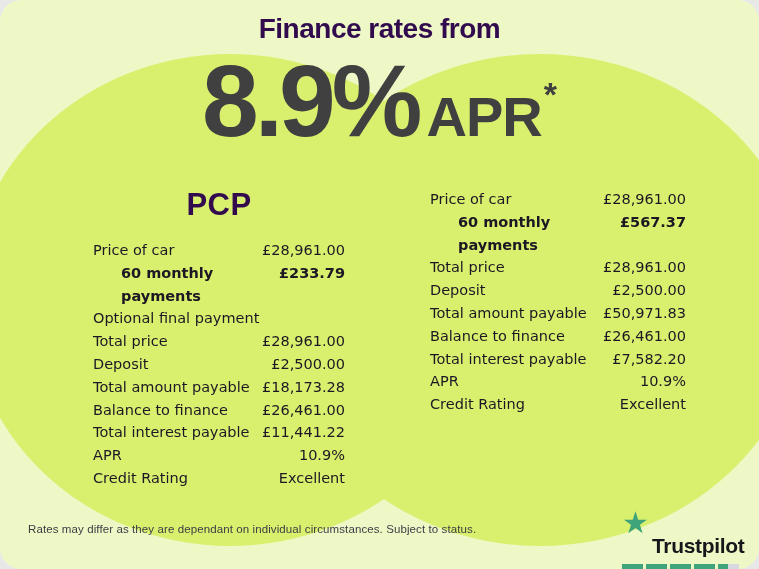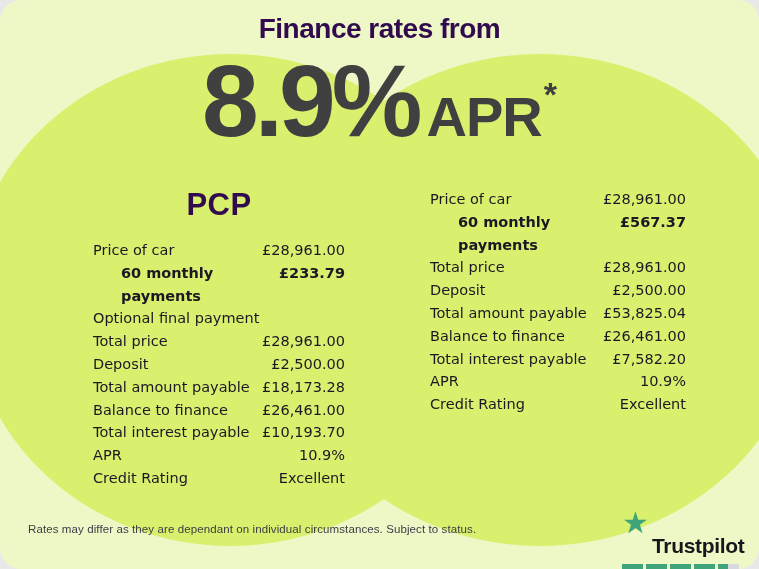--- a/index.html
+++ b/index.html
@@ -123,21 +123,21 @@
           <div class="frow">
             <span class="flabel">Total amount payable</span>
             <span class="fvalue">£18,173.28</span>
           </div>
           <div class="frow">
             <span class="flabel">Balance to finance</span>
             <span class="fvalue">£26,461.00</span>
           </div>
           <div class="frow">
             <span class="flabel">Total interest payable</span>
-            <span class="fvalue">£10,193.70</span>
+            <span class="fvalue">£11,441.22</span>
           </div>
           <div class="frow">
             <span class="flabel">APR</span>
             <span class="fvalue">10.9%</span>
           </div>
           <div class="frow">
             <span class="flabel">Credit Rating</span>
             <span class="fvalue">Excellent</span>
           </div>
         </div>
@@ -155,21 +155,21 @@
           <div class="frow">
             <span class="flabel">Total price</span>
             <span class="fvalue">£28,961.00</span>
           </div>
           <div class="frow">
             <span class="flabel">Deposit</span>
             <span class="fvalue">£2,500.00</span>
           </div>
           <div class="frow">
             <span class="flabel">Total amount payable</span>
-            <span class="fvalue">£53,825.04</span>
+            <span class="fvalue">£50,971.83</span>
           </div>
           <div class="frow">
             <span class="flabel">Balance to finance</span>
             <span class="fvalue">£26,461.00</span>
           </div>
           <div class="frow">
             <span class="flabel">Total interest payable</span>
             <span class="fvalue">£7,582.20</span>
           </div>
           <div class="frow">

